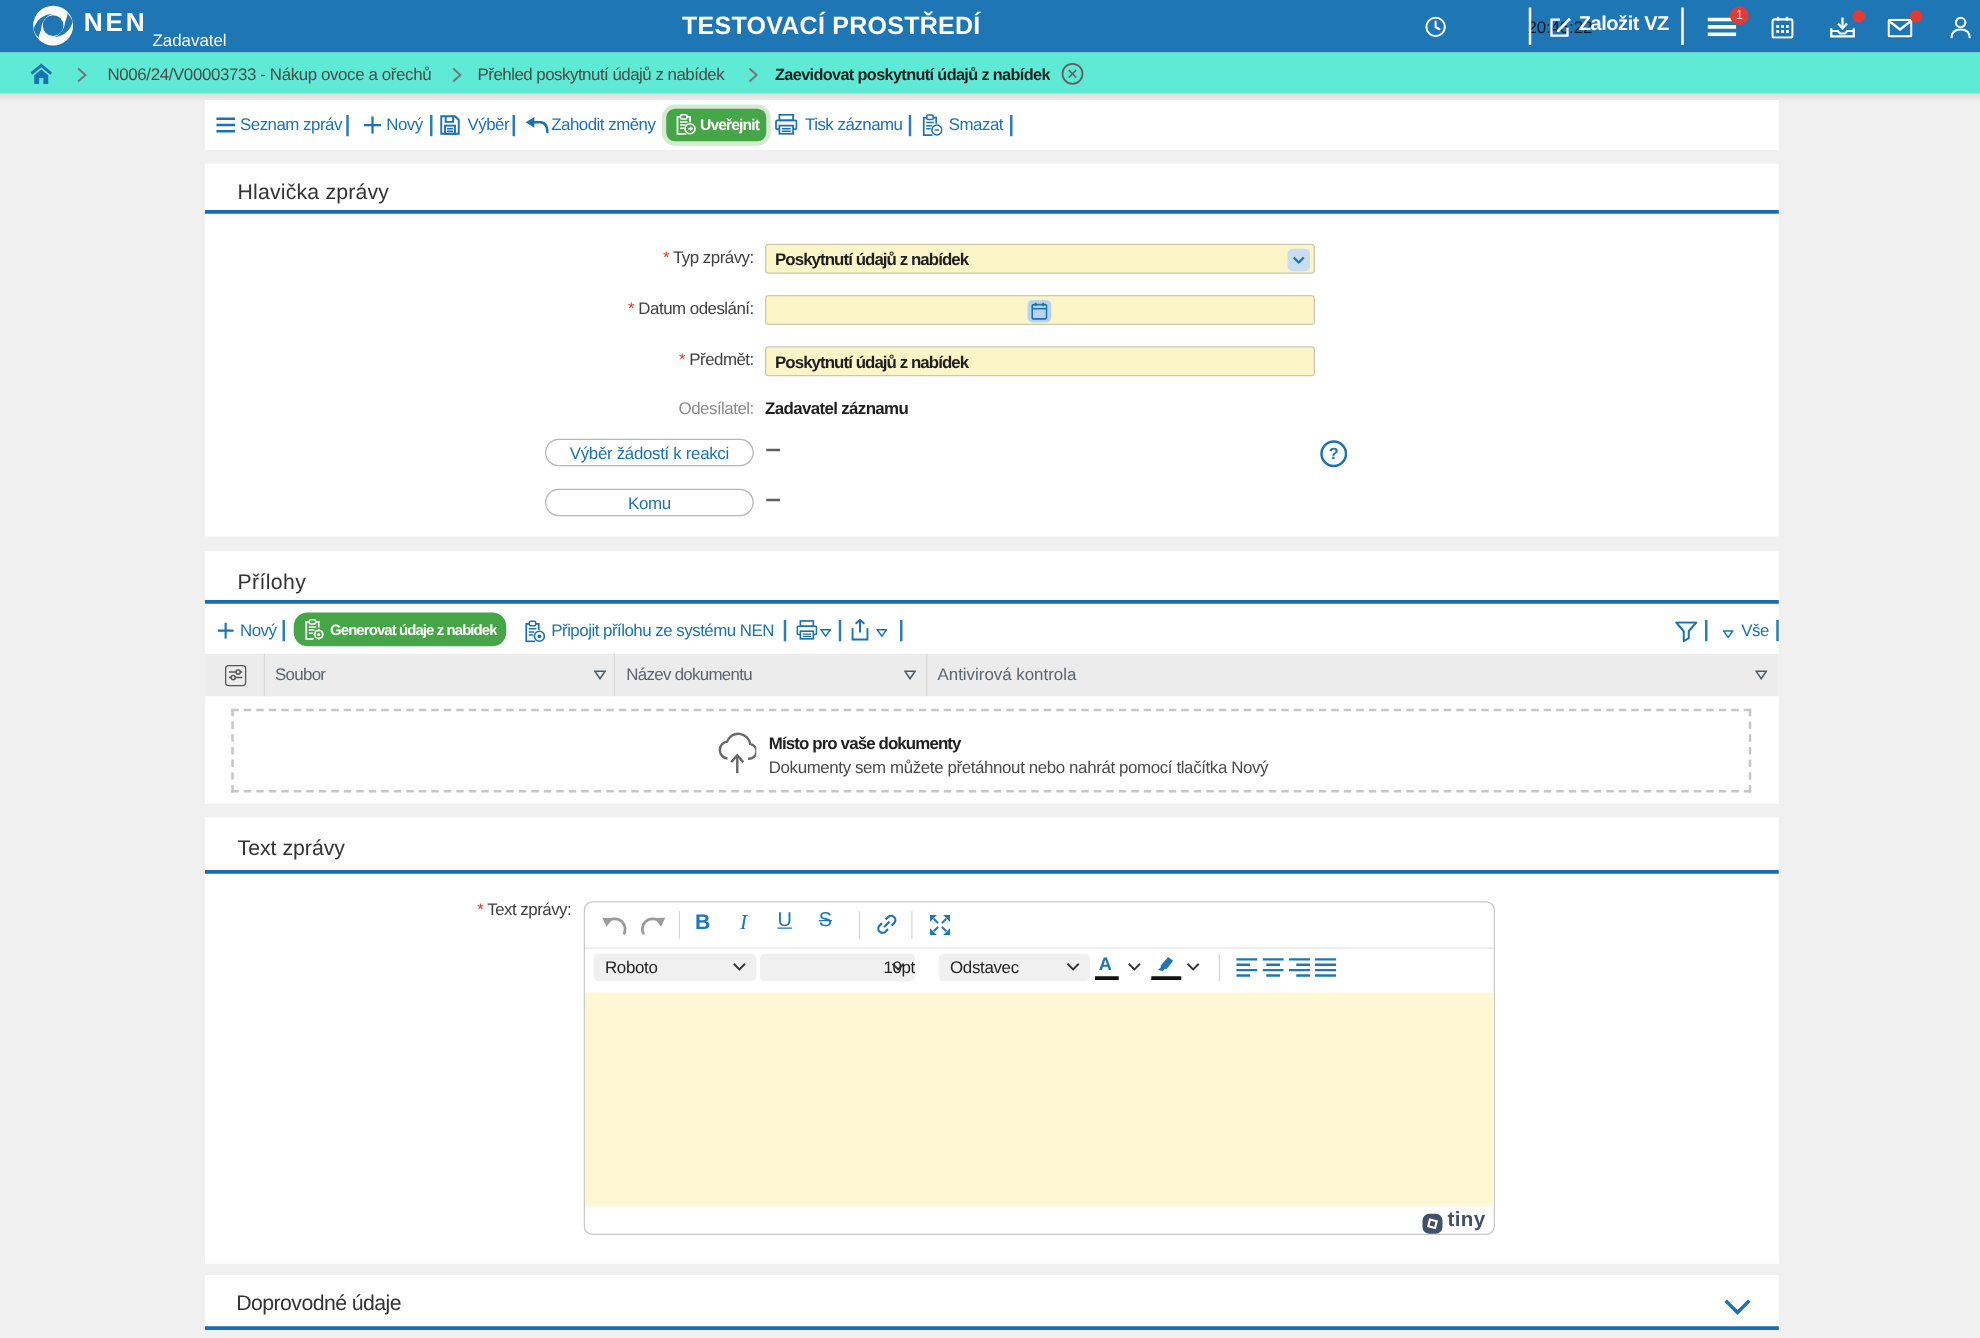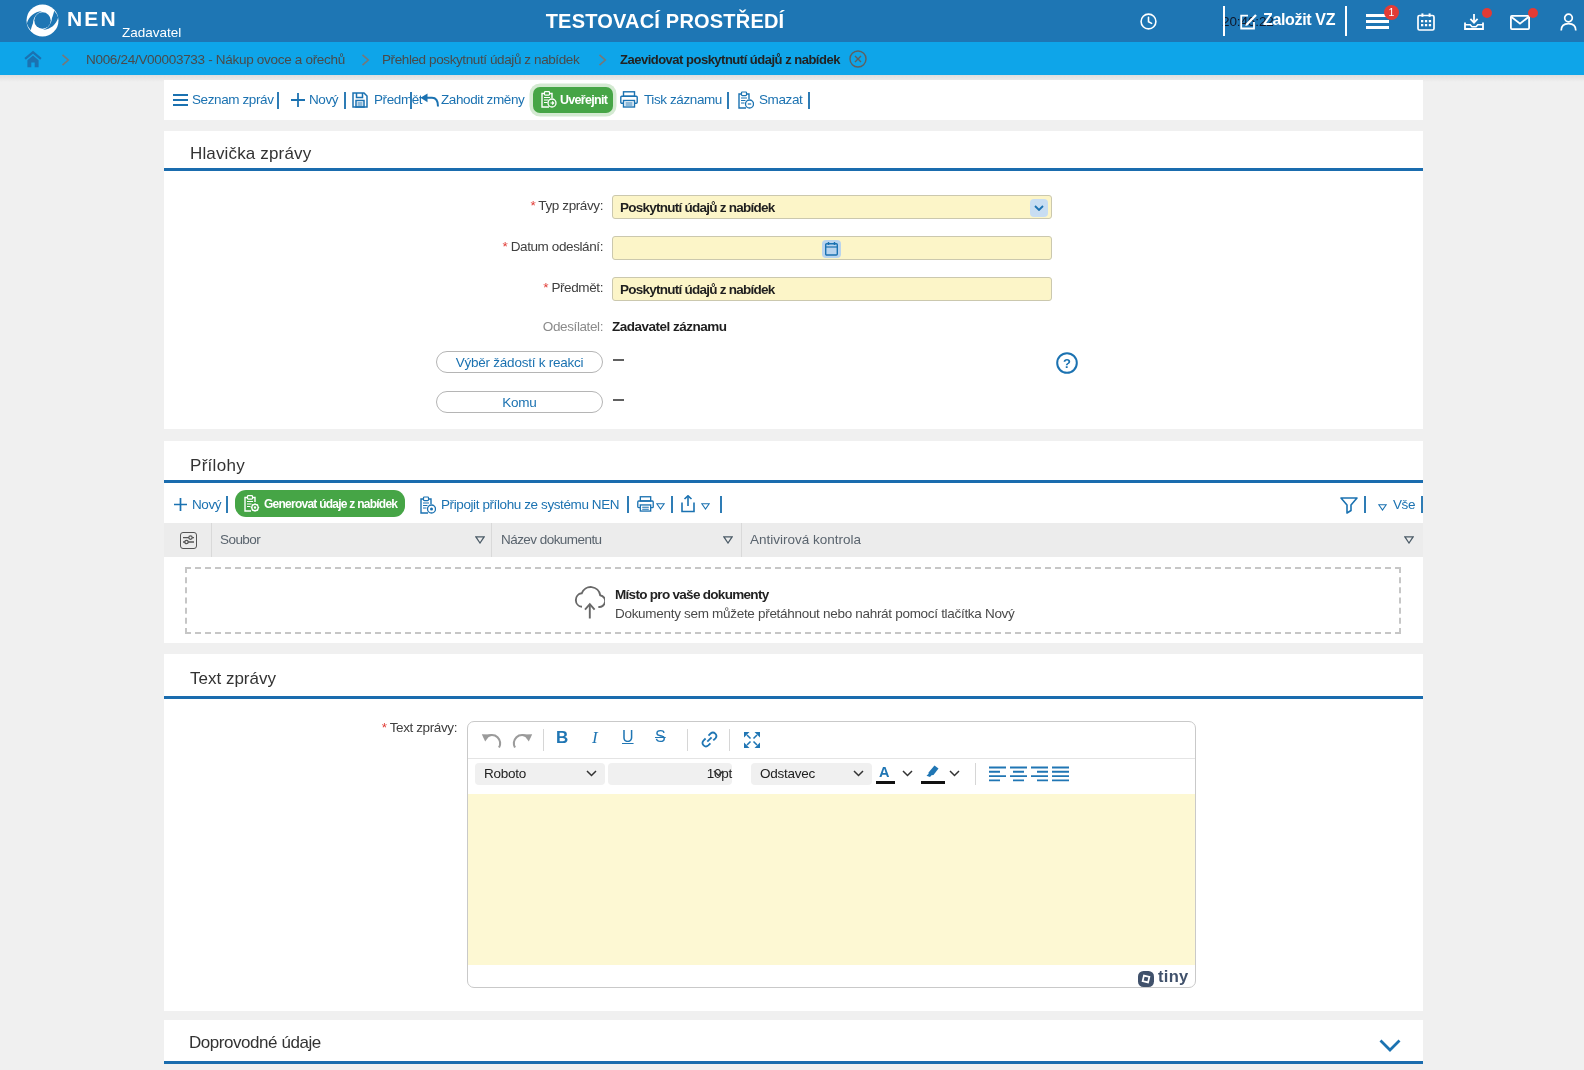--- a/index.html
+++ b/index.html
@@ -85,21 +85,21 @@
     <path d="M1.5 2 L10 8.6 L18.5 2" fill="none" stroke="#fff" stroke-width="1.8"></path>
   </svg>
   <div class="abs" style="left:1528px;top:8px;width:10px;height:10px;border-radius:50%;background:#e23b35;"></div>
 
   <svg class="abs" style="left:1560px;top:13px;" width="17" height="18" viewBox="0 0 17 18">
     <circle cx="8.5" cy="5" r="3.8" fill="none" stroke="#fff" stroke-width="1.7"></circle>
     <path d="M1.2 17.5 C1.2 12.6 4.4 10.6 8.5 10.6 C12.6 10.6 15.8 12.6 15.8 17.5" fill="none" stroke="#fff" stroke-width="1.7"></path>
   </svg>
 </div>
 
-<div class="abs" id="crumb" style="left:0;top:42px;width:1584px;height:33px;background:#0ea5e9;">
+<div class="abs" id="crumb" style="left:0;top:42px;width:1584px;height:33px;background:#5eead4;">
   <svg class="abs" style="left:24px;top:8px;" width="18" height="18" viewBox="0 0 18 18">
     <path d="M9 0.8 L17.6 8 L16.2 9.7 L9 3.7 L1.8 9.7 L0.4 8 Z" fill="#1b72b1"></path>
     <path d="M3.4 10.2 L9 5.6 L14.6 10.2 V17.2 H10.7 V12.4 H7.3 V17.2 H3.4 Z" fill="#1b72b1"></path>
   </svg>
   <svg class="abs" style="left:61px;top:12px;" width="9" height="12" viewBox="0 0 9 12">
       <path d="M1.5 0.8 L7.3 6 L1.5 11.2" fill="none" stroke="#777" stroke-width="1.6"></path>
     </svg>
   <div class="abs crumbtx" style="left:86px;top:10px;font-size:13.5px;letter-spacing:-0.3px;color:#4a4a4a;">N006/24/V00003733 - Nákup ovoce a ořechů</div>
   <svg class="abs" style="left:361px;top:12px;" width="9" height="12" viewBox="0 0 9 12">
       <path d="M1.5 0.8 L7.3 6 L1.5 11.2" fill="none" stroke="#777" stroke-width="1.6"></path>
@@ -127,21 +127,21 @@
     <path d="M7 0 V14 M0 7 H14" stroke="#1b72b1" stroke-width="1.8"></path>
   </svg>
   <div class="abs link t1" style="left:145px;top:12px;">Nový</div>
   <div class="tsep" style="left:180px;top:12px;height:17px;"></div>
   <svg class="abs" style="left:188px;top:12px;" width="16" height="16" viewBox="0 0 16 16">
     <path d="M1 1 H12 L15 4 V15 H1 Z" fill="none" stroke="#1b72b1" stroke-width="1.5"></path>
     <path d="M4.5 1 V5.5 H10.5 V1" fill="none" stroke="#1b72b1" stroke-width="1.5"></path>
     <rect x="4" y="8.5" width="8" height="6.5" fill="none" stroke="#1b72b1" stroke-width="1.5"></rect>
     <path d="M5.5 11 H10.5 M5.5 13 H10.5" stroke="#1b72b1" stroke-width="1.1"></path>
   </svg>
-  <div class="abs link t1" style="left:210px;top:12px;">Předmět</div>
+  <div class="abs link t1" style="left:210px;top:12px;">Výběr</div>
   <div class="tsep" style="left:246px;top:12px;height:17px;"></div>
   <svg class="abs" style="left:256px;top:13px;" width="19" height="14" viewBox="0 0 19 14">
     <path d="M0.5 4.8 L7.5 0.5 L7.5 9.2 Z" fill="#1b72b1"></path>
     <path d="M6 4.8 H12 C16 4.8 18 7.5 18 13.5" fill="none" stroke="#1b72b1" stroke-width="2"></path>
   </svg>
   <div class="abs link t1" style="left:277px;top:12px;">Zahodit změny</div>
 
   <div class="greenbtn" style="left:369px;top:7px;width:80px;height:26px;font-size:12.5px;letter-spacing:-0.7px;border-radius:7px;box-shadow:0 0 0 3.5px #d4ead2;">
     <svg class="abs" style="left:7px;top:4px;" width="17" height="17" viewBox="0 0 17 17">
       <path d="M4.5 2.5 H2 V16 H9" fill="none" stroke="#fff" stroke-width="1.4"></path>

